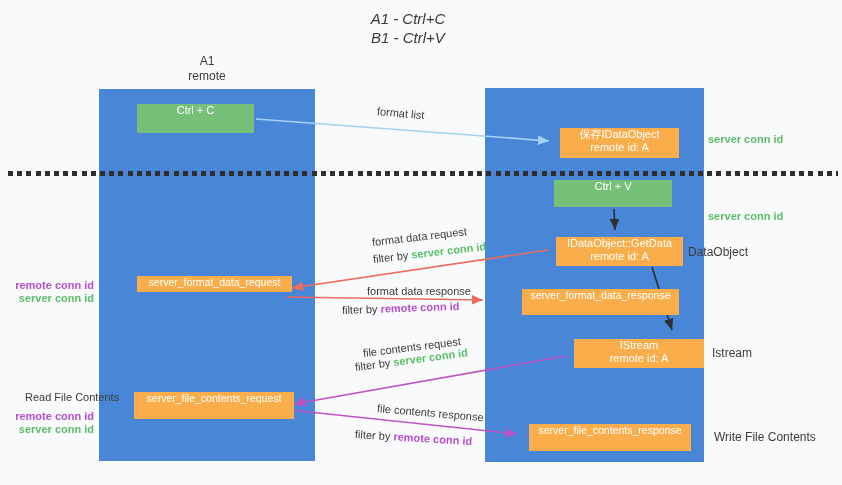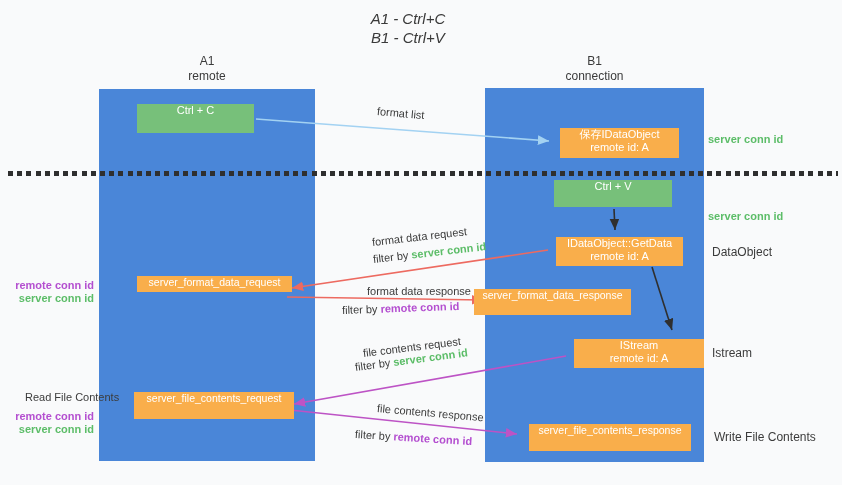--- a/index.html
+++ b/index.html
@@ -21,21 +21,21 @@
         color:#fff;font-size:11px;line-height:13px;text-align:center;box-sizing:border-box;}
   .green{background:#77c07a;}
   .orange{background:#f9ae4b;margin-left:6px;}
   .small{font-size:10.5px;}
 
   #box-ctrl-c{left:137px;top:104px;width:117px;height:29px;}
   #box-save-obj{left:554px;top:128px;width:119px;height:30px;}
   #box-ctrl-v{left:554px;top:180px;width:118px;height:27px;}
   #box-getdata{left:550px;top:237px;width:127px;height:29px;}
   #box-fmt-req{left:131px;top:276px;width:155px;height:16px;}
-  #box-fmt-resp{left:468px;top:289px;width:157px;height:26px;}
+  #box-fmt-resp{left:516px;top:289px;width:157px;height:26px;}
   #box-istream{left:568px;top:339px;width:130px;height:29px;}
   #box-file-req{left:128px;top:392px;width:160px;height:27px;}
   #box-file-resp{left:523px;top:424px;width:162px;height:27px;}
 
   .dotted{position:absolute;left:8px;top:171px;width:830px;height:5px;
           background:repeating-linear-gradient(90deg,#2f2f2f 0 5px,transparent 5px 9.2px);}
 
   .lbl{position:absolute;font-size:11px;color:#3b3b3b;white-space:nowrap;transform-origin:0 50%;}
   .lbl b.g{color:#5cbd68;}
   .lbl b.p{color:#b44fd0;}
@@ -54,24 +54,20 @@
 <div id="stage">
 
   <div class="title">
     <div>A1 - Ctrl+C</div>
     <div>B1 - Ctrl+V</div>
   </div>
 
   <div class="col-header" id="hdr-a1">
     <div>A1</div>
     <div>remote</div>
-  </div>
-  <div class="col-header" id="hdr-b1">
-    <div>B1</div>
-    <div>connection</div>
   </div>
 
   <div class="lane" id="lane-a1"></div>
   <div class="lane" id="lane-b1"></div>
 
   <div class="dotted"></div>
 
   <svg width="842" height="485">
     <defs>
       <marker id="m-blue" markerWidth="8" markerHeight="7" refX="7" refY="3" orient="auto">
@@ -136,21 +132,21 @@
   <div class="lbl" style="left:342px;top:304px;transform:rotate(-2deg);"><span>filter by </span><b class="p">remote conn id</b></div>
 
   <div class="lbl" style="left:363px;top:347px;transform:rotate(-7deg);">file contents request</div>
   <div class="lbl" style="left:355px;top:361px;transform:rotate(-7.5deg);"><span>filter by </span><b class="g">server conn id</b></div>
 
   <div class="lbl" style="left:377px;top:402px;transform:rotate(5deg);">file contents response</div>
   <div class="lbl" style="left:355px;top:428px;transform:rotate(3.5deg);"><span>filter by </span><b class="p">remote conn id</b></div>
 
   <div class="side-g" style="left:708px;top:133px;">server conn id</div>
   <div class="side-g" style="left:708px;top:210px;">server conn id</div>
-  <div class="side-dark" style="left:712px;top:245px;">DataObject</div>
+  <div class="side-dark" style="left:688px;top:245px;">DataObject</div>
   <div class="side-dark" style="left:712px;top:346px;">Istream</div>
   <div class="side-dark" style="left:714px;top:430px;">Write File Contents</div>
 
   <div class="left-col bold-p" style="top:279px;">remote conn id</div>
   <div class="left-col bold-g" style="top:292px;">server conn id</div>
   <div class="left-col dark" style="top:391px;">Read File Contents</div>
   <div class="left-col bold-p" style="top:410px;">remote conn id</div>
   <div class="left-col bold-g" style="top:423px;">server conn id</div>
 
 </div>

